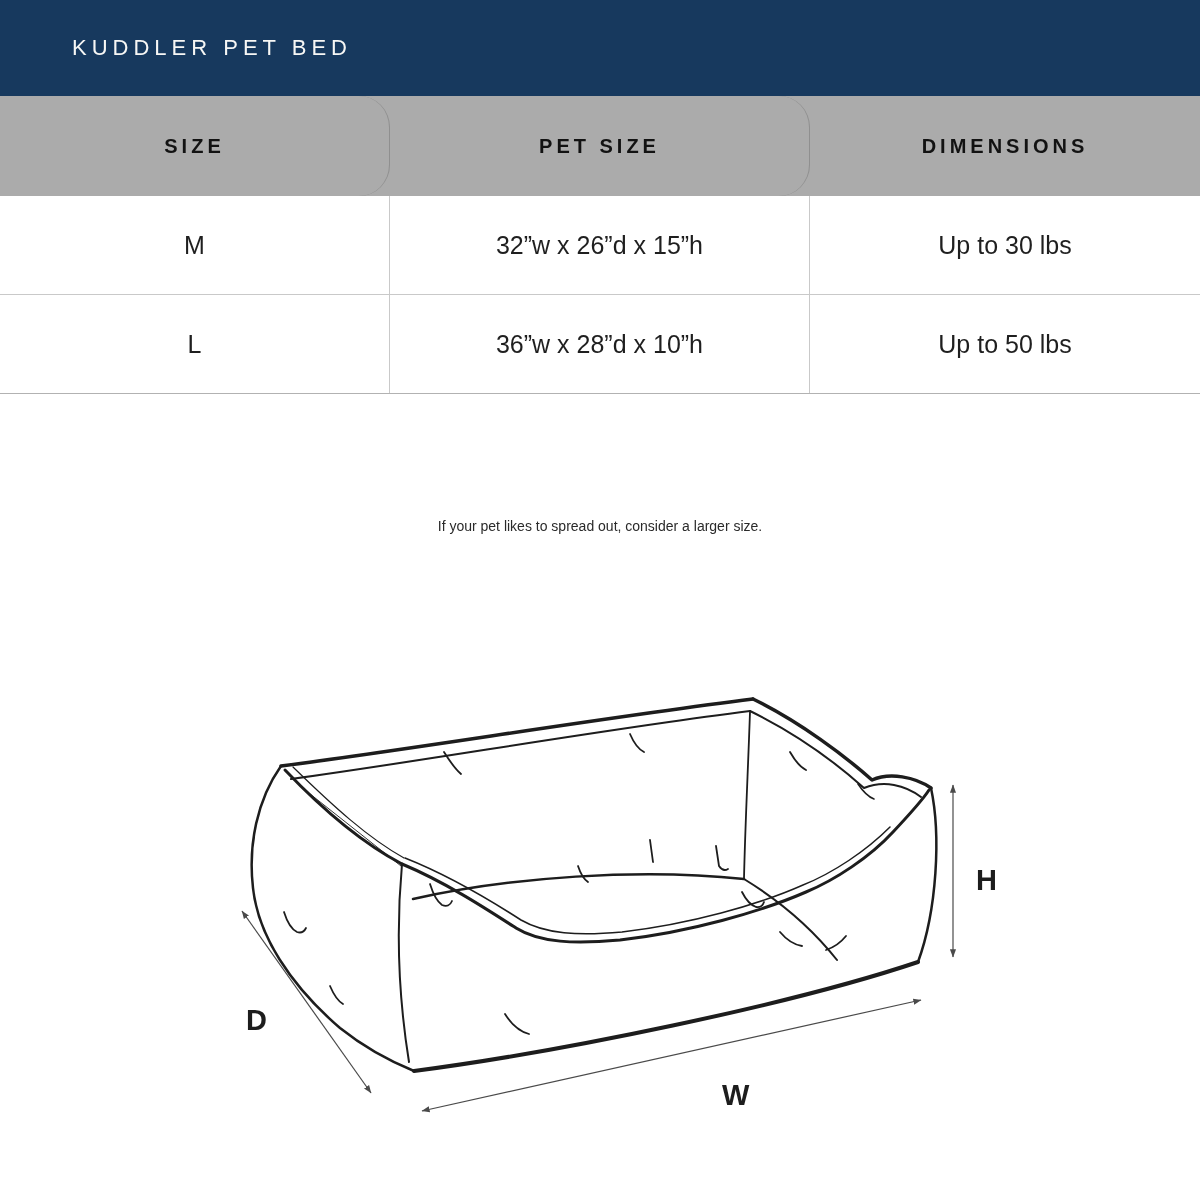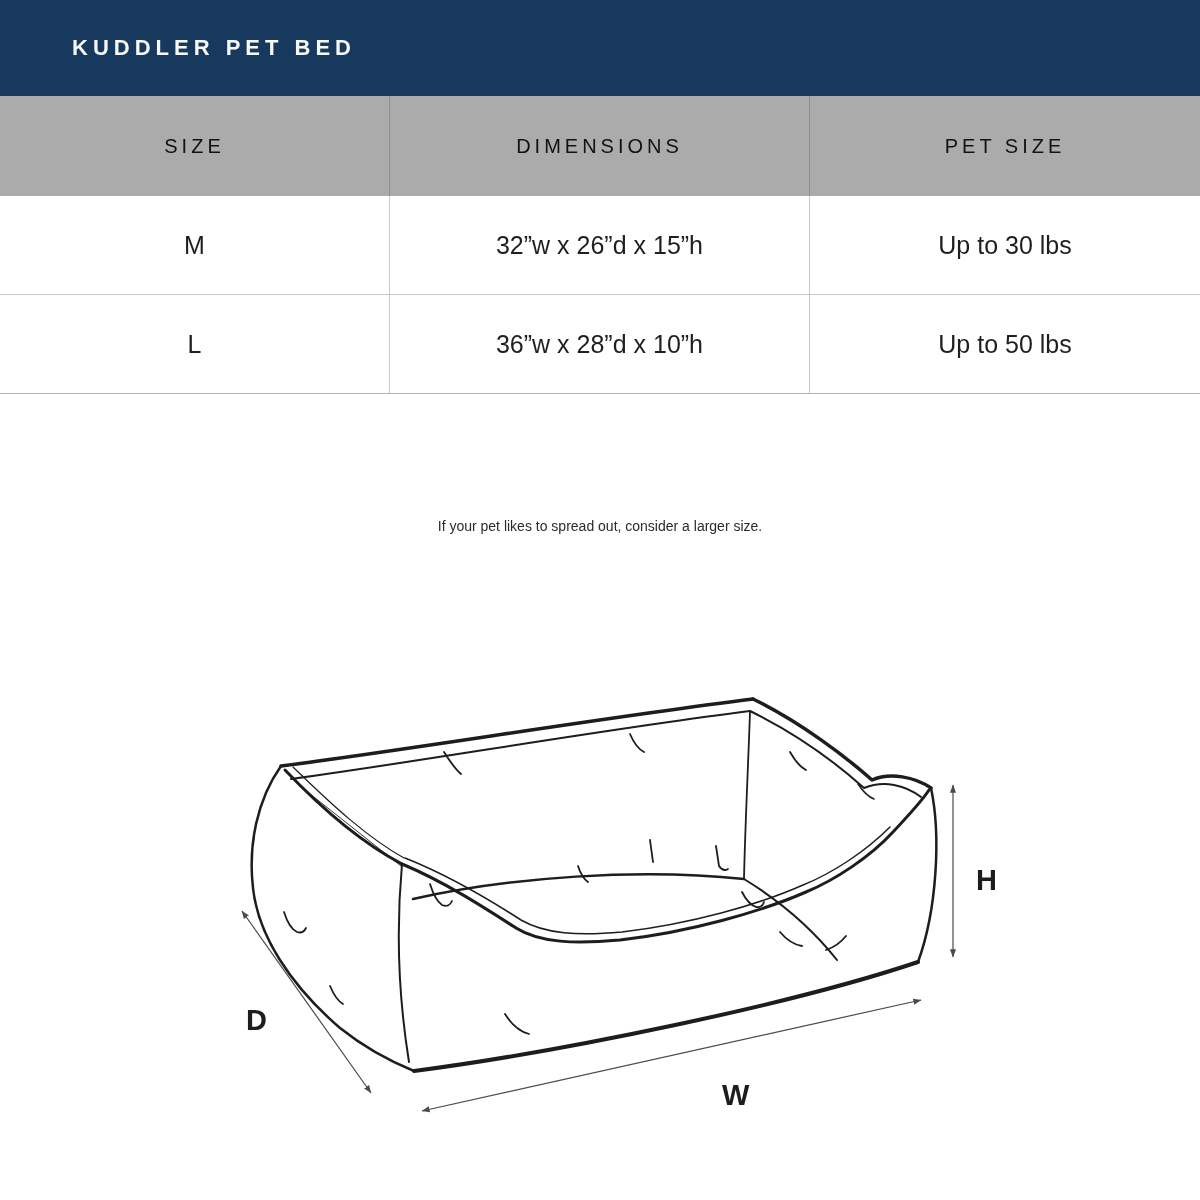--- a/index.html
+++ b/index.html
@@ -6,32 +6,33 @@
   .canvas{
     position:relative;width:1200px;height:1200px;background:#ffffff;overflow:hidden;
     font-family:"Liberation Sans",sans-serif;color:#1c1c1c;
   }
   
   .title-bar{
     position:absolute;top:0;left:0;width:1200px;height:96px;
     background:#17395e;display:flex;align-items:center;
   }
   .title-bar h1{
-    margin:0 0 0 72px;font-size:22px;font-weight:bold;letter-spacing:5px;
+    margin:0 0 0 72px;font-size:22px;font-weight:normal;letter-spacing:5px;
     color:#f7f7f5;
   }
   
   .size-table{position:absolute;top:96px;left:0;width:1200px;}
   .t-head{
     display:grid;grid-template-columns:390px 420px 390px;height:100px;background:#ababab;
   }
   .t-head .cell{
     display:flex;align-items:center;justify-content:center;
-    font-size:20px;font-weight:normal;letter-spacing:4px;color:#121212;
+    font-size:20px;font-weight:bold;letter-spacing:4px;color:#121212;
     border-right:1px solid #8f8f8f;
+    border-radius:31px;
   }
   .t-head .cell:last-child{border-right:none;}
   .t-row{
     display:grid;grid-template-columns:390px 420px 390px;height:98px;
     border-bottom:1px solid #c9c9c9;background:#ffffff;
   }
   .t-row:last-child{border-bottom:1px solid #b2b2b2;}
   .t-row .cell{
     display:flex;align-items:center;justify-content:center;
     font-size:25px;color:#1f1f1f;border-right:1px solid #c9c9c9;
@@ -56,22 +57,22 @@
 
 <div class="canvas">
 
   <div class="title-bar">
     <h1>KUDDLER PET BED</h1>
   </div>
 
   <div class="size-table">
     <div class="t-head">
       <div class="cell">SIZE</div>
+      <div class="cell">PET SIZE</div>
       <div class="cell">DIMENSIONS</div>
-      <div class="cell">PET SIZE</div>
     </div>
 
     <div class="t-row">
       <div class="cell">M</div>
       <div class="cell">32”w x 26”d x 15”h</div>
       <div class="cell">Up to 30 lbs</div>
     </div>
 
     <div class="t-row">
       <div class="cell">L</div>

